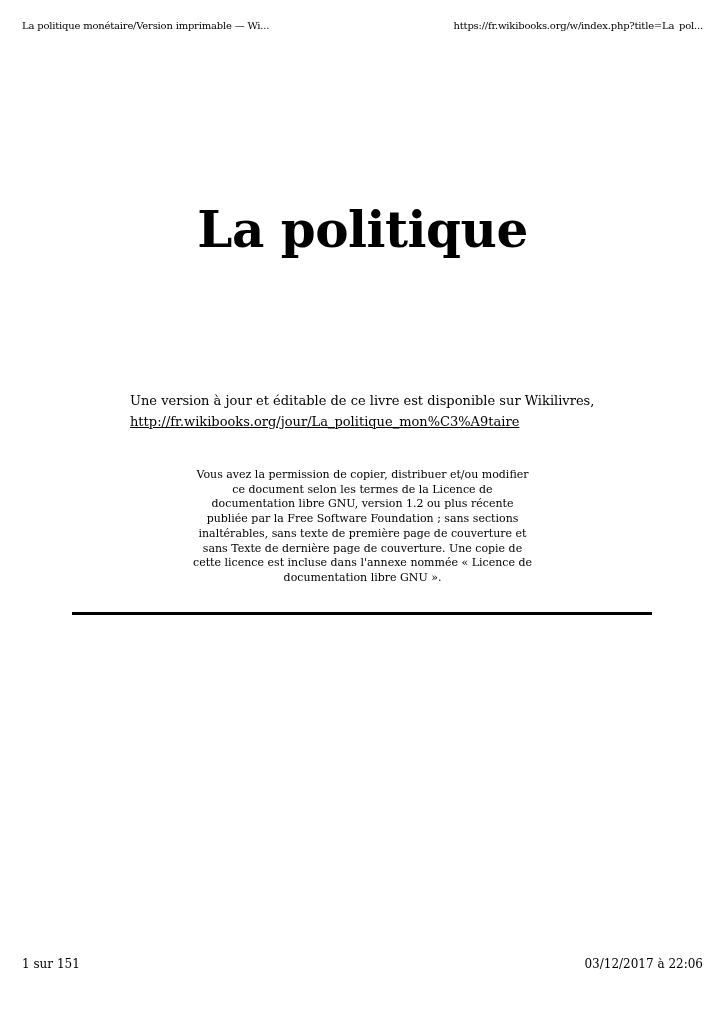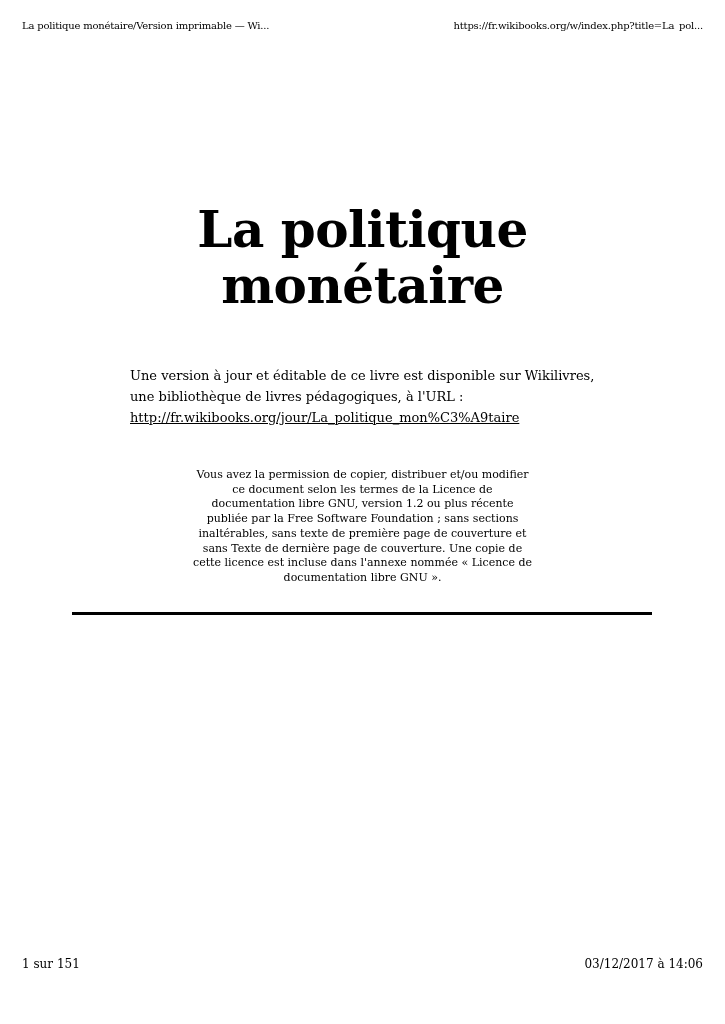--- a/index.html
+++ b/index.html
@@ -58,21 +58,21 @@
     font-weight: bold;
     font-size: 50px;
     line-height: 1.12;
     letter-spacing: -0.5px;
     margin-top: 16px;
   }
 
   
   .avail-note {
     position: absolute;
-    top: 365px;
+    top: 390px;
     left: 130px;
     width: 470px;
     font-family: "DejaVu Serif", serif;
     font-size: 13px;
     line-height: 1.62;
     text-align: left;
   }
   .avail-note a {
     color: #000;
     text-decoration: underline;
@@ -121,31 +121,29 @@
 
 <div class="page">
 
   <div class="print-header">
     <span class="left">La politique monétaire/Version imprimable — Wi...</span>
     <span class="right">https://fr.wikibooks.org/w/index.php?title=La_pol...</span>
   </div>
 
   <h1 class="doc-title">
     <span>La politique</span><br>
-    <span>monétaire</span>
   </h1>
 
   <div class="avail-note">
     <div>Une version à jour et éditable de ce livre est disponible sur Wikilivres,</div>
-    <div>une bibliothèque de livres pédagogiques, à l'URL :</div>
     <a href="#">http://fr.wikibooks.org/jour/La_politique_mon%C3%A9taire</a>
   </div>
 
   <div class="license">Vous avez la permission de copier, distribuer et/ou modifier ce document selon les termes de la Licence de documentation libre GNU, version 1.2 ou plus récente publiée par la Free Software Foundation ; sans sections inaltérables, sans texte de première page de couverture et sans Texte de dernière page de couverture. Une copie de cette licence est incluse dans l'annexe nommée « Licence de documentation libre GNU ».</div>
 
   <div class="divider"></div>
 
   <div class="print-footer">
     <span>1 sur 151</span>
-    <span>03/12/2017 à 14:06</span>
+    <span>03/12/2017 à 22:06</span>
   </div>
 
 </div>
 
 </body></html>

